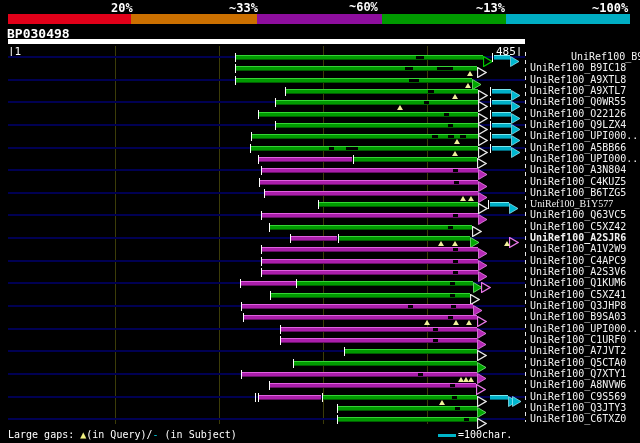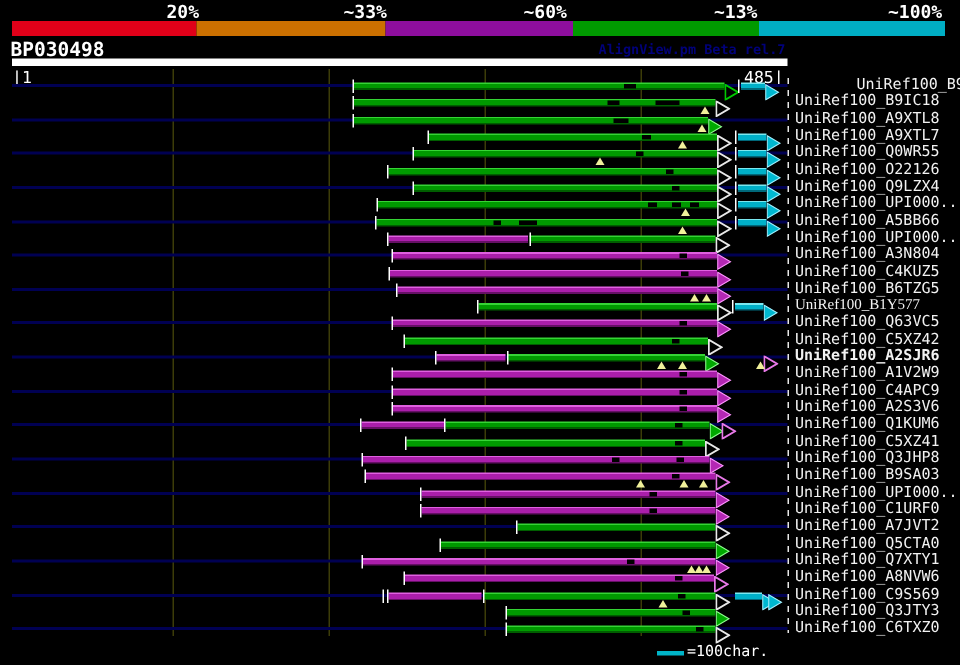--- a/index.html
+++ b/index.html
@@ -40,27 +40,26 @@
 <div class="screen" id="screen">
 
   <div id="scalebar-holder">
       <div class="scaleseg" style="left: 8px; width: 123px; background: rgb(225, 0, 25);"></div>
       <div class="scaleseg" style="left: 131px; width: 126px; background: rgb(204, 112, 0);"></div>
       <div class="scaleseg" style="left: 257px; width: 125px; background: rgb(142, 14, 158);"></div>
       <div class="scaleseg" style="left: 382px; width: 124px; background: rgb(0, 154, 0);"></div>
       <div class="scaleseg" style="left: 506px; width: 124px; background: rgb(0, 174, 196);"></div>
       <div class="pct" style="left: 111px;">20%</div>
       <div class="pct" style="left: 229px;">~33%</div>
-      <div class="pct" style="left: 349px;">~60%</div>
+      <div class="pct" style="left: 349px; font-family: Liberation Mono, monospace;">~60%</div>
       <div class="pct" style="left: 476px;">~13%</div>
       <div class="pct" style="left: 592px;">~100%</div>
     </div>
 
   <div class="title">BP030498</div>
-  <div class="watermark">AlignView.pm Beta rel.7</div>
 
   <div class="qbar"></div>
   <div class="rstart">|1</div>
   <div class="rend">485|</div>
 
   <div id="plot">
       <div class="grid" style="left: 115px;"></div>
       <div class="grid" style="left: 219px;"></div>
       <div class="grid" style="left: 323px;"></div>
       <div class="grid" style="left: 427px;"></div>
@@ -388,15 +387,16 @@
       <div class="gapdash" style="left: 464px; width: 5px; top: 418px;"></div>
       <div class="tick" style="left: 337px; top: 415px;"></div>
       <div class="arrow" style="left: 477px; top: 414px;"><svg width="10" height="11">
           <polygon points="0.5,0.5 9,5.5 0.5,10.5" fill="#000" stroke="#e8e8e8" stroke-width="1.3"></polygon>
         </svg></div>
       <div class="rowlabel" style="top: 414px;">UniRef100_C6TXZ0</div>
     </div>
 
   <div class="rbound"></div>
 
+  <div class="legend"><span>Large gaps: </span><span class="qsym">▲</span><span>(in Query)/</span><span class="ssym">-</span><span> (in Subject)</span></div>
   <div class="scalelegline"></div>
   <div class="scalelegtext">=100char.</div>
 </div>
 
 </body></html>

